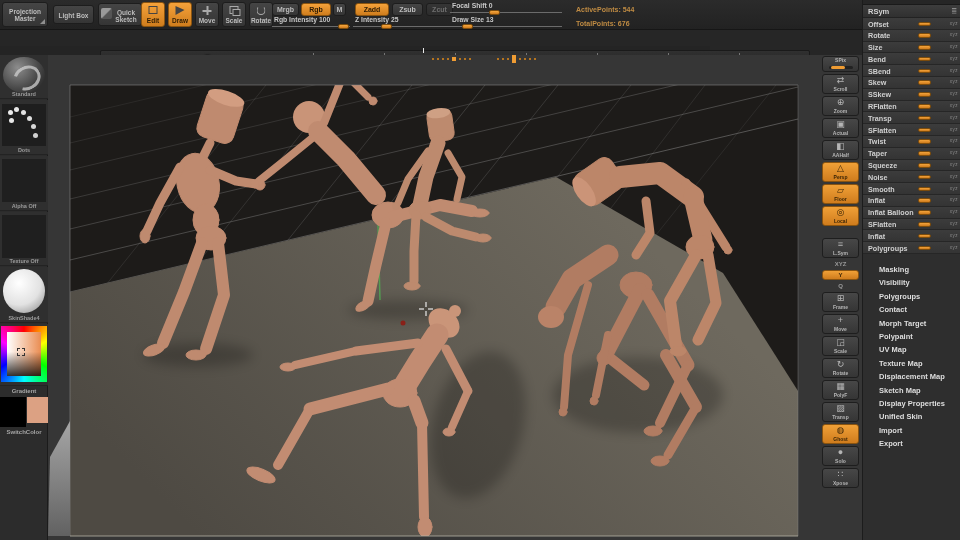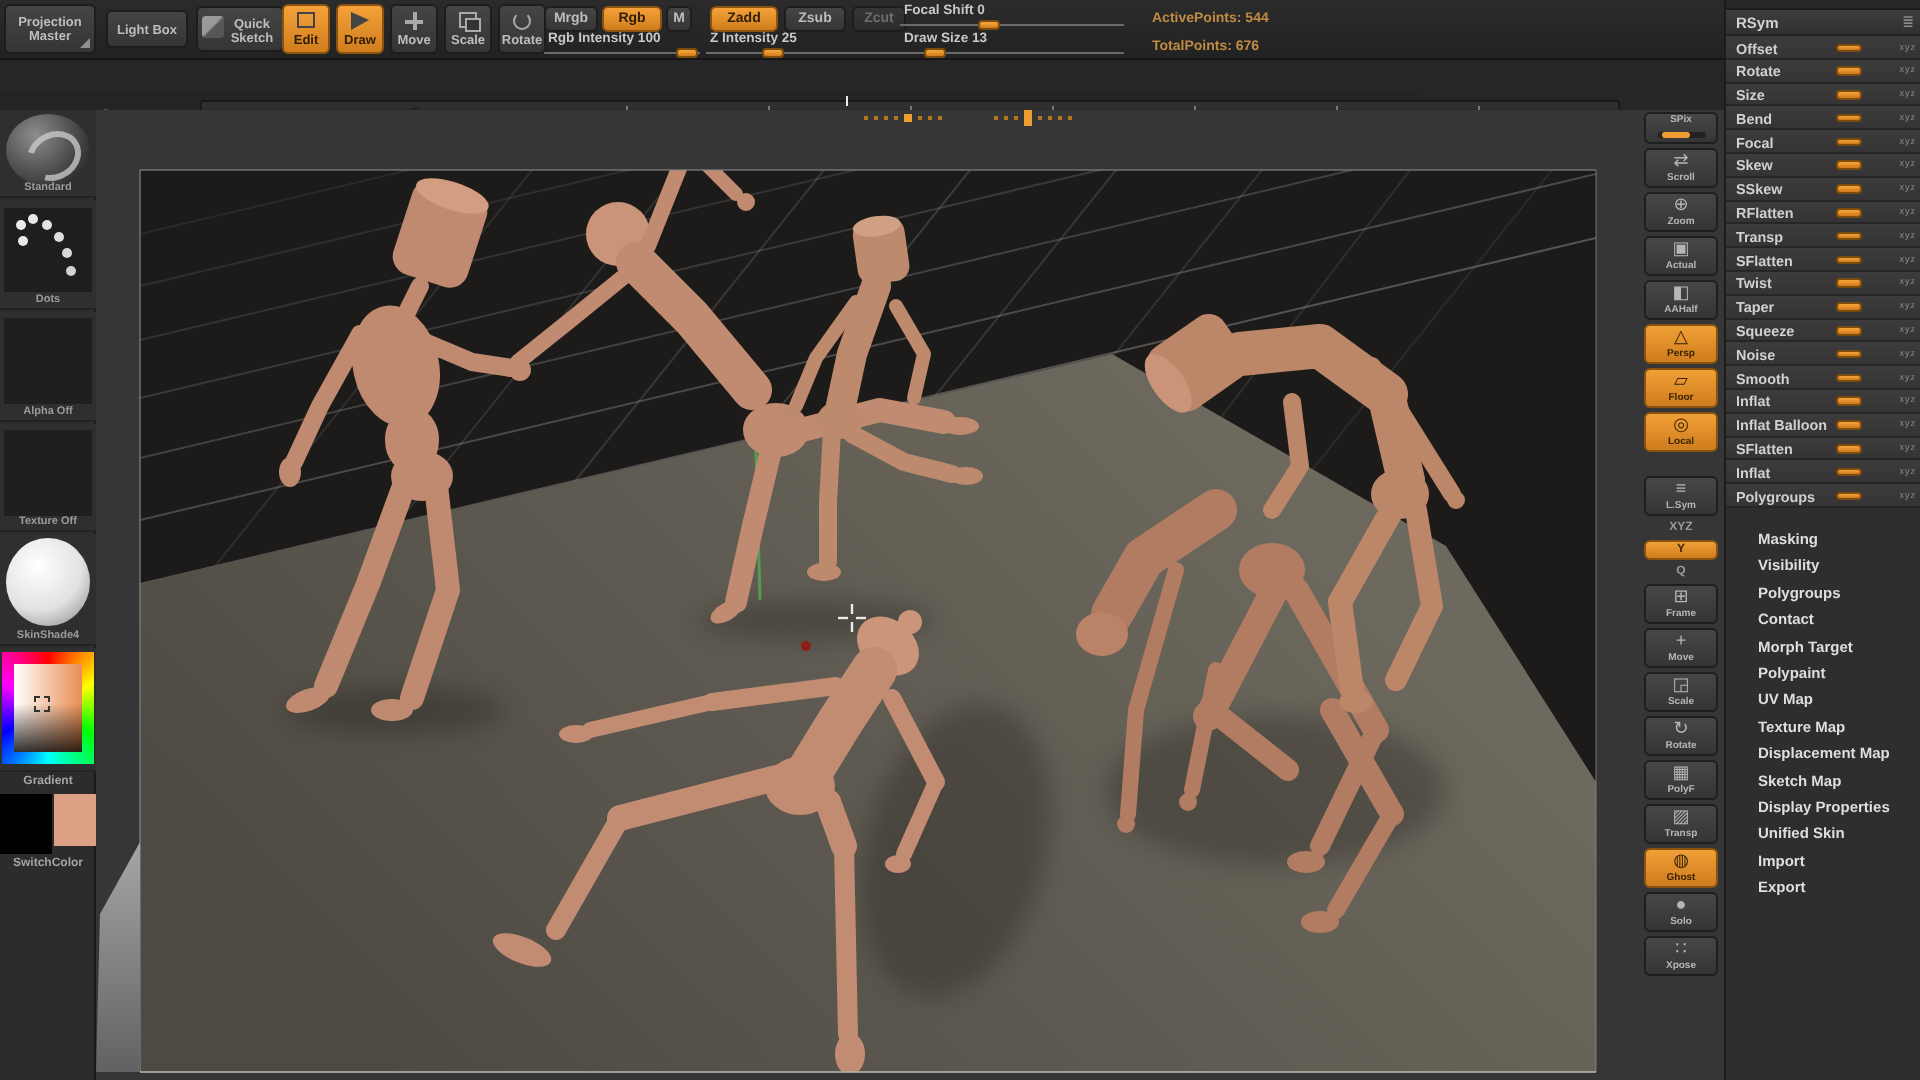--- a/index.html
+++ b/index.html
@@ -507,21 +507,21 @@
           <div class="dl">Size</div>
           <div class="dk" style="left: calc(50% + 6px);"></div>
           <div class="dx">xyz</div>
         </div>
         <div class="defrow">
           <div class="dl">Bend</div>
           <div class="dk" style="left: calc(50% + 6px);"></div>
           <div class="dx">xyz</div>
         </div>
         <div class="defrow">
-          <div class="dl">Focal</div>
+          <div class="dl">SBend</div>
           <div class="dk" style="left: calc(50% + 6px);"></div>
           <div class="dx">xyz</div>
         </div>
         <div class="defrow">
           <div class="dl">Skew</div>
           <div class="dk" style="left: calc(50% + 6px);"></div>
           <div class="dx">xyz</div>
         </div>
         <div class="defrow">
           <div class="dl">SSkew</div>

